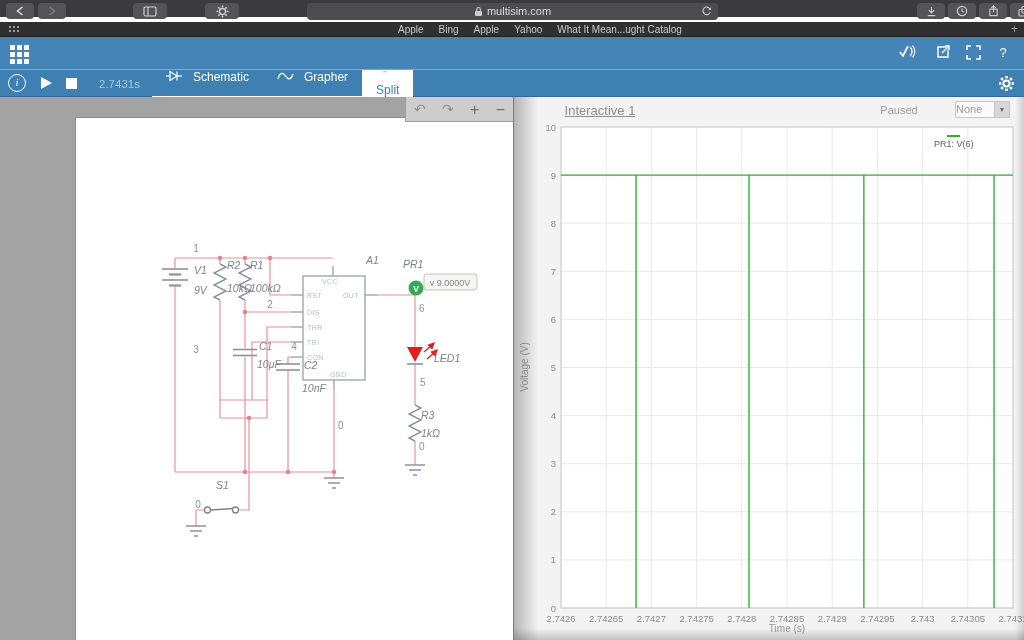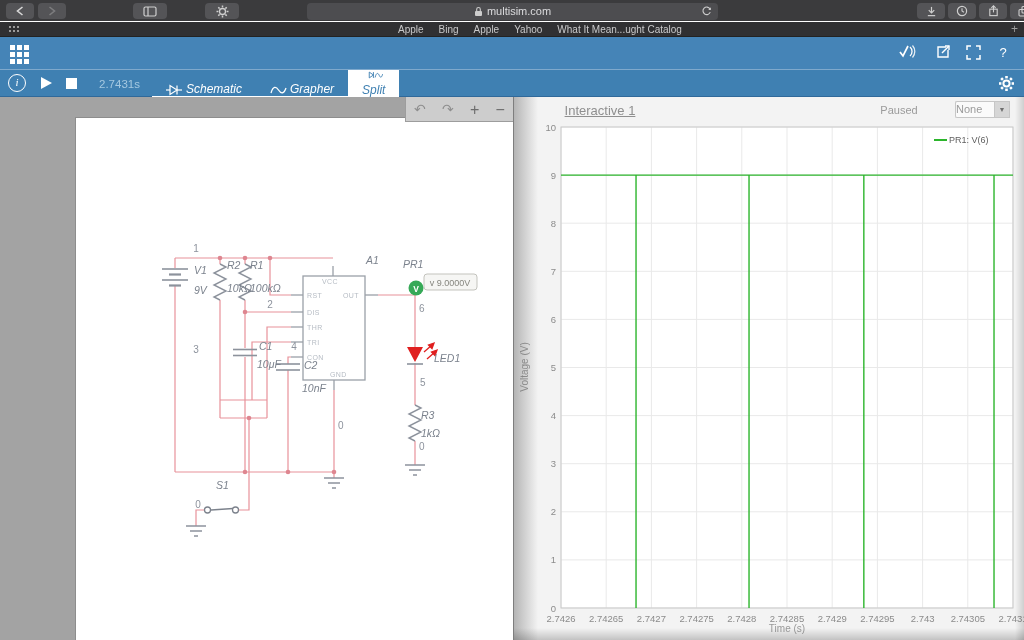--- a/index.html
+++ b/index.html
@@ -1,21 +1,21 @@
 <!DOCTYPE html>
 <html><head>
 <meta charset="utf-8">
 <style>
   * { margin:0; padding:0; box-sizing:border-box; }
   html,body { width:1024px; height:640px; }
   body { font-family:"Liberation Sans", sans-serif; }
   .screen { position:relative; width:1024px; height:640px; overflow:hidden; background:#a3a3a3; }
 
   
-  .mac-bar { position:absolute; left:0; top:0; width:1024px; height:22px; background:#3b3b3d; border-bottom:1px solid #ffffff; }
+  .mac-bar { position:absolute; left:0; top:0; width:1024px; height:22px; background:#3b3b3d; border-bottom:5px solid #ffffff; }
   .mac-btn { position:absolute; top:3px; height:16px; background:#545457; border-radius:4px; display:flex; align-items:center; justify-content:center; }
   .addr-bar { position:absolute; left:307px; top:2.5px; width:411px; height:17px; background:#4d4d50; border-radius:4px; display:flex; align-items:center; justify-content:center; color:#dcdcde; font-size:11px; }
   .addr-refresh { position:absolute; right:6px; top:3px; }
   .bm-bar { position:absolute; left:0; top:22px; width:1024px; height:15px; background:#303032; border-bottom:1px solid #222; }
   .bm-items { position:absolute; left:398px; top:0; height:15px; display:flex; gap:15px; align-items:center; font-size:10px; color:#c9c9ca; white-space:nowrap; }
   .bm-grid { position:absolute; left:8px; top:3px; width:11px; height:9px;
     background-image:radial-gradient(#9a9a9a 1px, transparent 1.1px); background-size:4px 4px; }
   .bm-plus { position:absolute; right:6px; top:0; font-size:12px; color:#9a9a9a; line-height:15px; }
 
   
@@ -26,42 +26,42 @@
   .hdr-icons { position:absolute; right:14px; top:6px; display:flex; gap:15px; align-items:center; color:#fff; }
   .hdr-icons .help { font-size:13px; color:#fff; width:14px; text-align:center; }
 
   
   .sim-toolbar { position:absolute; left:0; top:70px; width:1024px; height:27px; background:#3f80b2; border-bottom:1px solid #30699a; }
   .tb-info { position:absolute; left:8px; top:4px; width:18px; height:18px; border:1.4px solid #fff; border-radius:50%; color:#fff; font-size:11px; text-align:center; line-height:15px; font-style:italic; font-family:"Liberation Serif", serif; }
   .tb-play { position:absolute; left:41px; top:7px; width:0; height:0; border-left:11px solid #fff; border-top:6.5px solid transparent; border-bottom:6.5px solid transparent; }
   .tb-stop { position:absolute; left:66px; top:8px; width:11px; height:11px; background:#fff; }
   .tb-time { position:absolute; left:99px; top:8px; font-size:11.5px; color:#a5c8e1; }
   .tabs { position:absolute; left:152px; top:0; height:27px; display:flex; }
-  .tab { height:27px; display:flex; align-items:flex-end; gap:3px; padding:0 14px; color:#fff; font-size:12px; border-bottom:1px solid #fff; cursor:default;font-style:italic; }
+  .tab { height:27px; display:flex; align-items:flex-start; gap:10px; padding:0 14px; color:#fff; font-size:12px; border-bottom:1px solid #fff; cursor:default; }
   .tab.active { background:#fff; color:#3f80b2; border-bottom:none;flex-direction:column; }
   .tb-gear { position:absolute; right:9px; top:5px; }
 
   
   .content { position:absolute; left:0; top:97px; width:1024px; height:543px; }
   .left-pane { position:absolute; left:0; top:0; width:513px; height:543px; background:#a3a3a3; overflow:hidden; }
   .sheet { position:absolute; left:75px; top:20px; width:438px; height:523px; background:#fff; border-left:1px solid #8d8d8d; border-top:1px solid #8d8d8d; }
   .mini-toolbar { position:absolute; right:0; top:0; width:108px; height:25px; background:#cdcdcd; border-bottom:1px solid #9d9d9d; border-left:1px solid #9d9d9d; display:flex; align-items:center; justify-content:space-around; z-index:3; }
   .mini-toolbar span { font-size:14px; color:#8f8f8f; line-height:25px; }
   .mini-toolbar .zoom { color:#6d6d6d; font-size:16px; }
   .schem-svg { position:absolute; left:0; top:0; z-index:2; }
 
   .right-pane { position:absolute; left:513px; top:0; width:511px; height:543px; background:#f3f3f3; border-left:1px solid #7e7e7e; overflow:hidden; }
   .pane-shadow { position:absolute; left:0; top:0; width:24px; height:543px; background:linear-gradient(to right, rgba(80,80,80,.38), rgba(80,80,80,0)); pointer-events:none; z-index:5; }
   .bottom-fade { position:absolute; left:0; bottom:0; width:511px; height:12px; background:linear-gradient(to bottom, rgba(0,0,0,0), rgba(0,0,0,.20)); pointer-events:none; z-index:5; }
   .right-fade { position:absolute; right:0; top:0; width:9px; height:543px; background:linear-gradient(to left, rgba(0,0,0,.15), rgba(0,0,0,0)); pointer-events:none; z-index:5; }
   .graph-title { position:absolute; left:40px; top:6px; width:92px; text-align:center; font-size:13px; color:#8f8f8f;text-decoration:underline; }
   .graph-status { position:absolute; left:360px; top:7px; width:50px; text-align:center; font-size:11px; color:#9b9b9b; }
   .trig-select { position:absolute; left:441px; top:3.5px; width:39px; height:17px; background:#fafafa; border:1px solid #c6c6c6; border-right:none; border-radius:2px 0 0 2px; font-size:11px; color:#9b9b9b; text-align:left; line-height:15px; }
   .trig-arrow { position:absolute; left:480px; top:3.5px; width:16px; height:17px; background:#d6d6d6; border:1px solid #c6c6c6; font-size:7px; color:#6e6e6e; text-align:center; line-height:16px; }
-  .legend { position:absolute; left:420px; top:38px; display:flex; align-items:center; gap:2px; z-index:4; }
+  .legend { position:absolute; left:420px; top:38px; display:flex; align-items:center; gap:2px; z-index:4;flex-direction:column; }
   .legend-dash { width:13px; height:2px; }
   .legend-label { font-size:9px; color:#5f5f5f; }
   .chart-svg { position:absolute; left:0; top:28px; }
 </style>
 </head>
 <body>
 
 <div class="screen">
 
   <div class="mac-bar">

